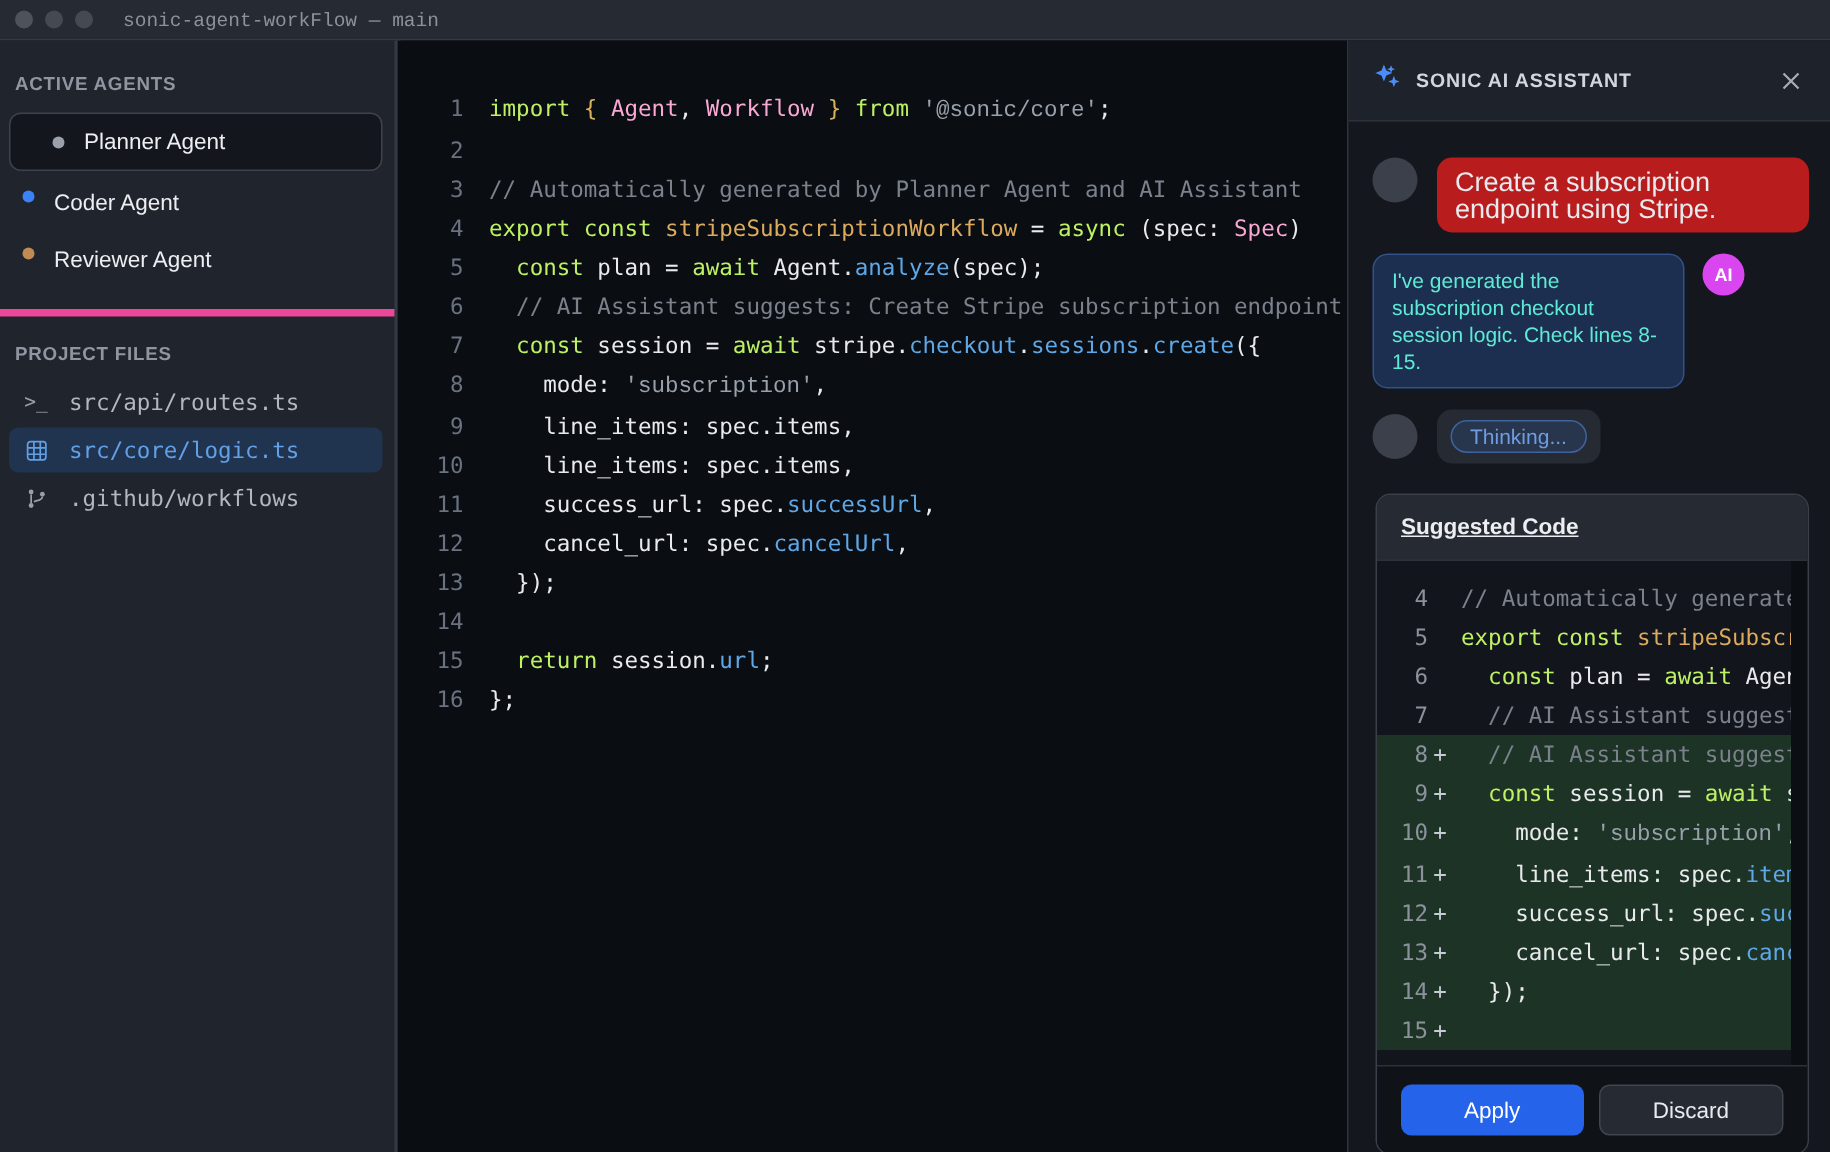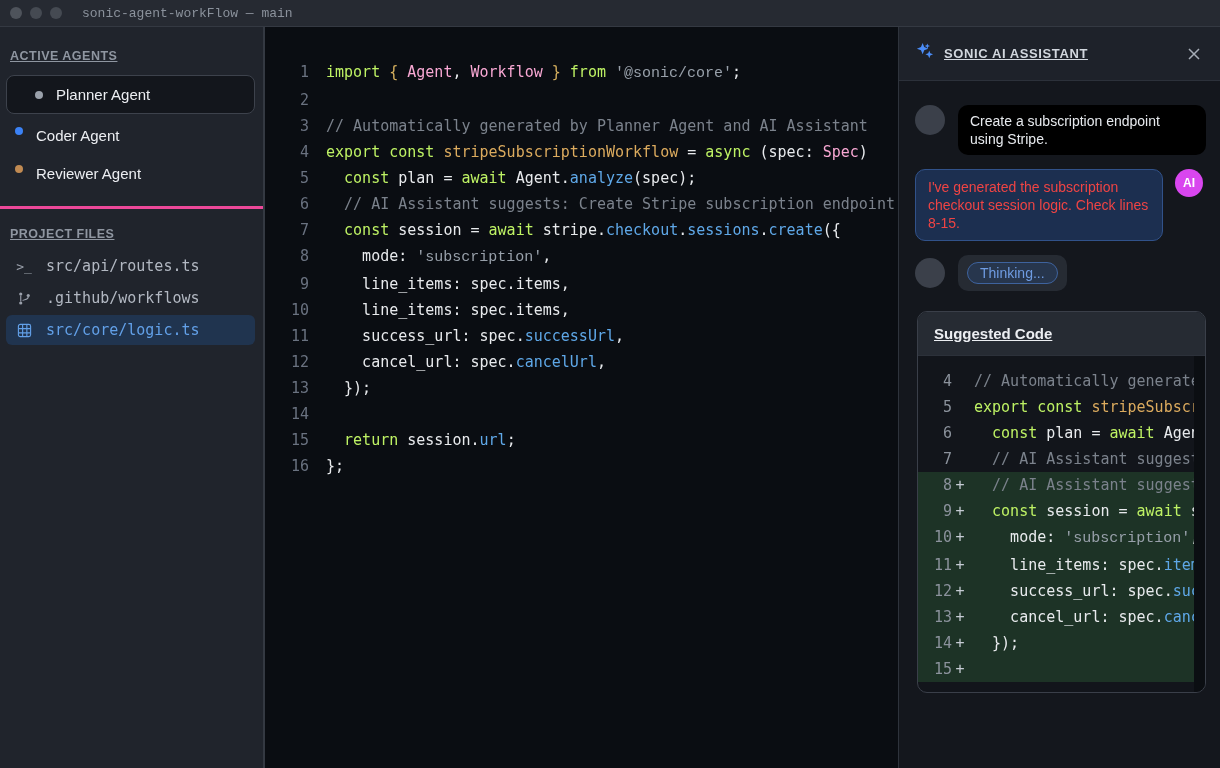--- a/index.html
+++ b/index.html
@@ -12,28 +12,28 @@
   .tl-dots { display:flex; gap:8px; padding-left:10px; }
   .tl-dot { width:12px; height:12px; border-radius:50%; background:#454a52; }
   .tl-dot.first { background:#4e535b; }
   .win-title { margin-left:20px; font-family:Liberation Mono, monospace;
     font-size:13px; color:#8b929c; }
 
   
   .sidebar { position:absolute; left:0; top:27px; width:265px; height:741px;
     background:#20242c; border-right:2px solid #343942; padding-top:22px; }
   .section-h { padding:0 10px; font-size:12.5px; font-weight:bold;
-    letter-spacing:.5px; color:#8f96a1;text-decoration:underline; }
+    letter-spacing:.5px; color:#8f96a1; }
   .agent-card { margin:12px 8px 0 6px; border:1px solid #3d424c; background:#13161c;
     border-radius:8px; padding:10px 28px; display:flex; align-items:center; gap:13px;
     font-size:15px; color:#eceef2; }
   .agent-row { margin-top:4px; padding:9px 16px 8px 15px; display:flex;
     align-items:flex-start; gap:13px; font-size:15px; color:#eceef2; }
   .adot { width:8px; height:8px; border-radius:50%; flex-shrink:0; }
-  .files-section { margin-top:16px; border-top:3px solid #ec4899; padding-top:18px; }
+  .files-section { margin-top:16px; border-top:5px solid #ec4899; padding-top:18px; }
   .files-list { margin-top:10px; }
   .file-row { margin:2px 8px 2px 6px; padding:6px 8px; display:flex; align-items:center;
     gap:12px; font-family:"DejaVu Sans Mono", monospace; font-size:15px;
     color:#b2b8c2; border-radius:6px; white-space:nowrap; }
   .file-row.selected { background:#20344f; color:#62a0e8; }
   .ficon { width:20px; display:inline-flex; justify-content:center; align-items:center;
     flex-shrink:0; color:#9aa0ab; }
   .file-row.selected .ficon { color:#62a0e8; }
   .gi { font-family:"DejaVu Sans Mono", monospace; font-size:13px; }
 
@@ -47,32 +47,32 @@
   .ecode { padding-left:17px; }
   .tk-kw { color:#bef264; } .tk-ty { color:#f9a8d4; } .tk-fn { color:#5fa8e8; }
   .tk-or { color:#dcab5e; } .tk-str { color:#98a0aa;font-family:Liberation Mono, monospace; } .tk-cm { color:#7b828c; }
   .tk-pl { color:#e8eaed; } .tk-br { color:#d6b05e; }
 
   
   .assistant { position:absolute; left:898px; top:27px; width:322px; height:741px;
     background:#14171d; border-left:1px solid #2e333c; }
   .as-header { height:54px; background:#1e222a; border-bottom:1px solid #2c313a;
     display:flex; align-items:center; padding:0 16px; gap:10px; }
-  .as-title { font-size:13px; font-weight:bold; letter-spacing:.6px; color:#d2d7de; flex:1;text-decoration:underline; }
+  .as-title { font-size:13px; font-weight:bold; letter-spacing:.6px; color:#d2d7de; flex:1; }
   .close-btn { display:flex; align-items:center; justify-content:center;
     width:20px; height:20px; }
 
   .chat { padding:24px 14px 0 16px; }
   .msg-user { display:flex; gap:13px; align-items:flex-start; }
   .avatar { width:30px; height:30px; border-radius:50%; background:#3b404a; flex-shrink:0; }
-  .bubble-user { background:#000000; border-radius:10px; padding:7px 12px;
-    font-size:14px; line-height:18px; color:#e7eaee; max-width:250px; }
+  .bubble-user { background:#b91c1c; border-radius:10px; padding:7px 12px;
+    font-size:18px; line-height:18px; color:#e7eaee; max-width:250px; }
   .msg-ai { display:flex; gap:12px; margin-top:14px; align-items:flex-start; }
   .bubble-ai { background:#1c2f50; border:1px solid #31528a; border-radius:10px;
-    padding:8px 12px; font-size:14px; line-height:18px; color:#ef4444; width:248px; }
+    padding:8px 12px; font-size:14px; line-height:18px; color:#5eead4; width:208px; }
   .ai-avatar { width:28px; height:28px; border-radius:50%; background:#d946ef;
     color:#fff; font-size:12px; font-weight:bold; display:flex; align-items:center;
     justify-content:center; flex-shrink:0; }
   .msg-think { display:flex; gap:13px; margin-top:14px; align-items:center; }
   .bubble-think { background:#262b33; border-radius:10px; padding:7px 9px; }
   .think-pill { display:inline-block; color:#6f9ce2; font-size:14px;
     background:rgba(47,111,219,.16); border:1px solid #3e639e; border-radius:12px;
     padding:2px 12px; }
 
   
@@ -129,39 +129,39 @@
 
   <div class="files-section">
     <div class="section-h">PROJECT FILES</div>
     <div class="files-list" id="files-list">
         <div class="file-row">
           <span class="ficon">
             <span class="gi">&gt;_</span>
           </span>
           <span>src/api/routes.ts</span>
         </div>
+        <div class="file-row selected">
+          <span class="ficon">
+            <svg width="15" height="15" viewBox="0 0 16 16" fill="none" stroke="currentColor" stroke-width="1.2">
+              <rect x="1.5" y="1.5" width="13" height="13" rx="2"></rect>
+              <path d="M1.5 6h13M1.5 10.5h13M6 1.5v13M10.5 1.5v13"></path>
+            </svg>
+          </span>
+          <span>src/core/logic.ts</span>
+        </div>
         <div class="file-row">
           <span class="ficon">
             <svg width="15" height="15" viewBox="0 0 16 16" fill="currentColor">
               <circle cx="4" cy="3.2" r="1.7"></circle>
               <circle cx="4" cy="12.8" r="1.7"></circle>
               <circle cx="12" cy="4.8" r="1.7"></circle>
               <path d="M4 4.9v6.2M12 6.5c0 2.6-3.4 2.5-6 3.6" stroke="currentColor" stroke-width="1.2" fill="none"></path>
             </svg>
           </span>
           <span>.github/workflows</span>
-        </div>
-        <div class="file-row selected">
-          <span class="ficon">
-            <svg width="15" height="15" viewBox="0 0 16 16" fill="none" stroke="currentColor" stroke-width="1.2">
-              <rect x="1.5" y="1.5" width="13" height="13" rx="2"></rect>
-              <path d="M1.5 6h13M1.5 10.5h13M6 1.5v13M10.5 1.5v13"></path>
-            </svg>
-          </span>
-          <span>src/core/logic.ts</span>
         </div>
       </div>
   </div>
 </div>
 
 <div class="editor" id="editor-code">
     <div class="eline"><span class="eln">1</span><span class="ecode"><span class="tk-kw">import</span><span class="tk-pl"> </span><span class="tk-br">{</span><span class="tk-pl"> </span><span class="tk-ty">Agent</span><span class="tk-pl">, </span><span class="tk-ty">Workflow</span><span class="tk-pl"> </span><span class="tk-br">}</span><span class="tk-pl"> </span><span class="tk-kw">from</span><span class="tk-pl"> </span><span class="tk-str">'@sonic/core'</span><span class="tk-pl">;</span></span></div>
     <div class="eline"><span class="eln">2</span><span class="ecode"></span></div>
     <div class="eline"><span class="eln">3</span><span class="ecode"><span class="tk-cm">// Automatically generated by Planner Agent and AI Assistant</span></span></div>
     <div class="eline"><span class="eln">4</span><span class="ecode"><span class="tk-kw">export</span><span class="tk-pl"> </span><span class="tk-kw">const</span><span class="tk-pl"> </span><span class="tk-or">stripeSubscriptionWorkflow</span><span class="tk-pl"> = </span><span class="tk-kw">async</span><span class="tk-pl"> (spec: </span><span class="tk-ty">Spec</span><span class="tk-pl">)</span></span></div>
@@ -221,14 +221,18 @@
         <div class="sc-row"><span class="sc-ln">7</span><span class="sc-plus"></span><span class="sc-text"><span class="tk-cm">  // AI Assistant suggests: Create Stripe subscription endpoint</span></span></div>
         <div class="sc-row added"><span class="sc-ln">8</span><span class="sc-plus">+</span><span class="sc-text"><span class="tk-cm">  // AI Assistant suggests: Create Stripe subscription endpoint</span></span></div>
         <div class="sc-row added"><span class="sc-ln">9</span><span class="sc-plus">+</span><span class="sc-text"><span class="tk-pl">  </span><span class="tk-kw">const</span><span class="tk-pl"> session = </span><span class="tk-kw">await</span><span class="tk-pl"> stripe.</span></span></div>
         <div class="sc-row added"><span class="sc-ln">10</span><span class="sc-plus">+</span><span class="sc-text"><span class="tk-pl">    mode: </span><span class="tk-str">'subscription'</span><span class="tk-pl">,</span></span></div>
         <div class="sc-row added"><span class="sc-ln">11</span><span class="sc-plus">+</span><span class="sc-text"><span class="tk-pl">    line_items: spec.</span><span class="tk-fn">items</span></span></div>
         <div class="sc-row added"><span class="sc-ln">12</span><span class="sc-plus">+</span><span class="sc-text"><span class="tk-pl">    success_url: spec.</span><span class="tk-fn">successUrl</span></span></div>
         <div class="sc-row added"><span class="sc-ln">13</span><span class="sc-plus">+</span><span class="sc-text"><span class="tk-pl">    cancel_url: spec.</span><span class="tk-fn">cancelUrl</span></span></div>
         <div class="sc-row added"><span class="sc-ln">14</span><span class="sc-plus">+</span><span class="sc-text"><span class="tk-pl">  });</span></span></div>
         <div class="sc-row added"><span class="sc-ln">15</span><span class="sc-plus">+</span><span class="sc-text"></span></div>
       </div>
+    <div class="card-f">
+      <button class="btn btn-apply">Apply</button>
+      <button class="btn btn-discard">Discard</button>
+    </div>
   </div>
 </div>
 
 </body></html>

